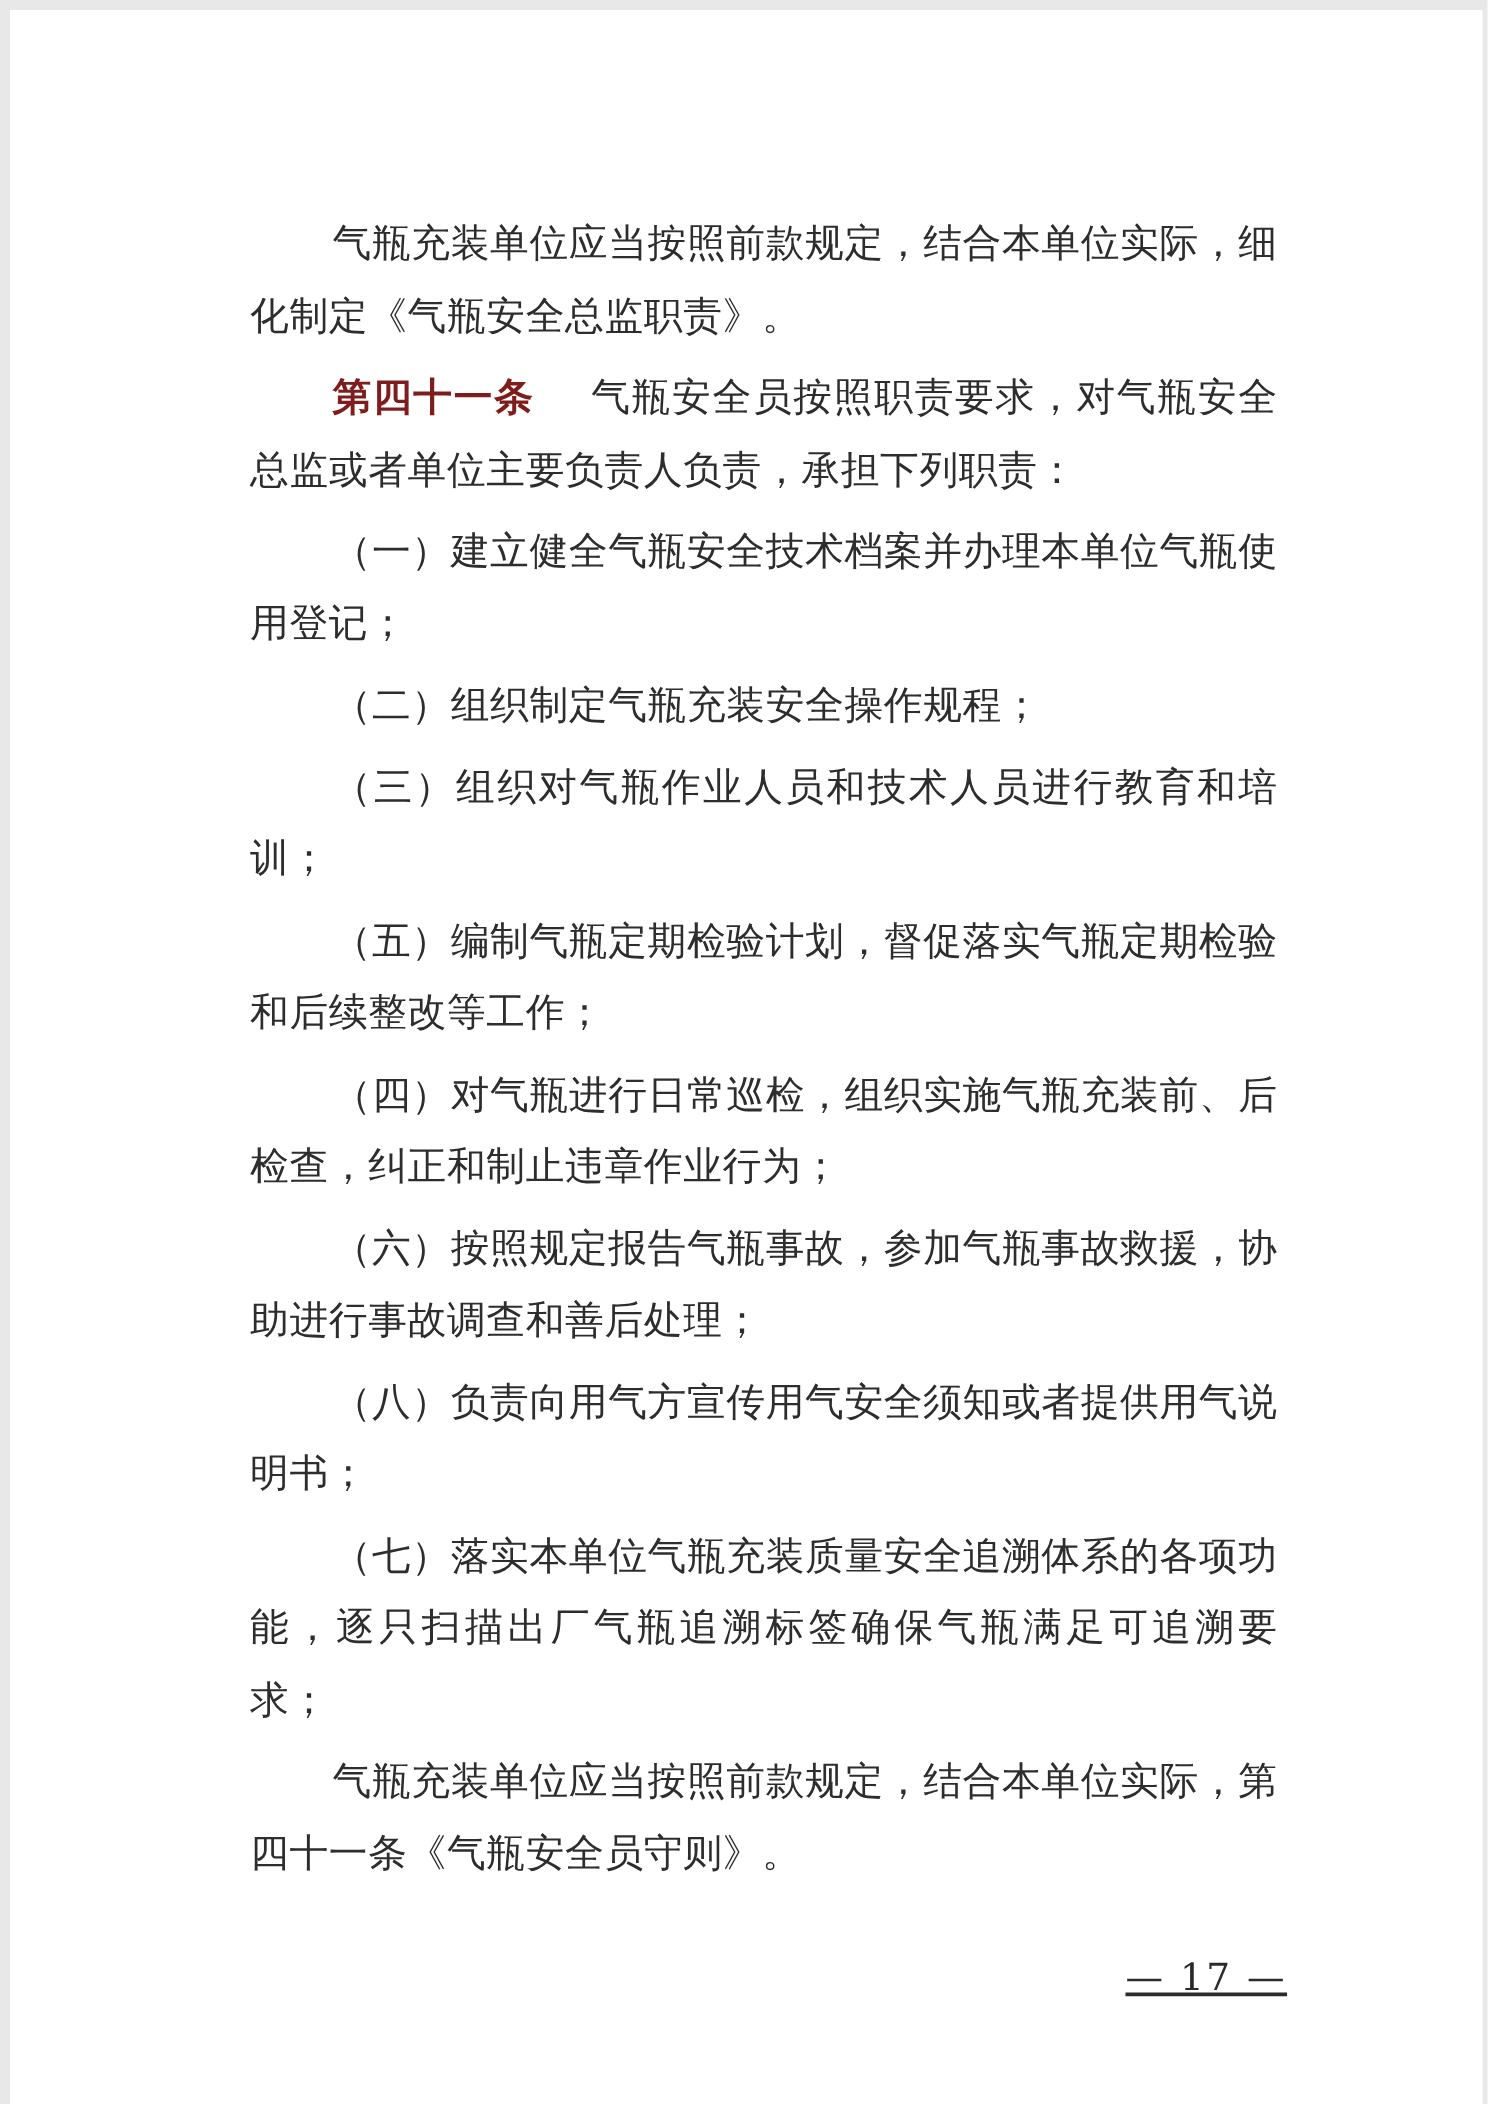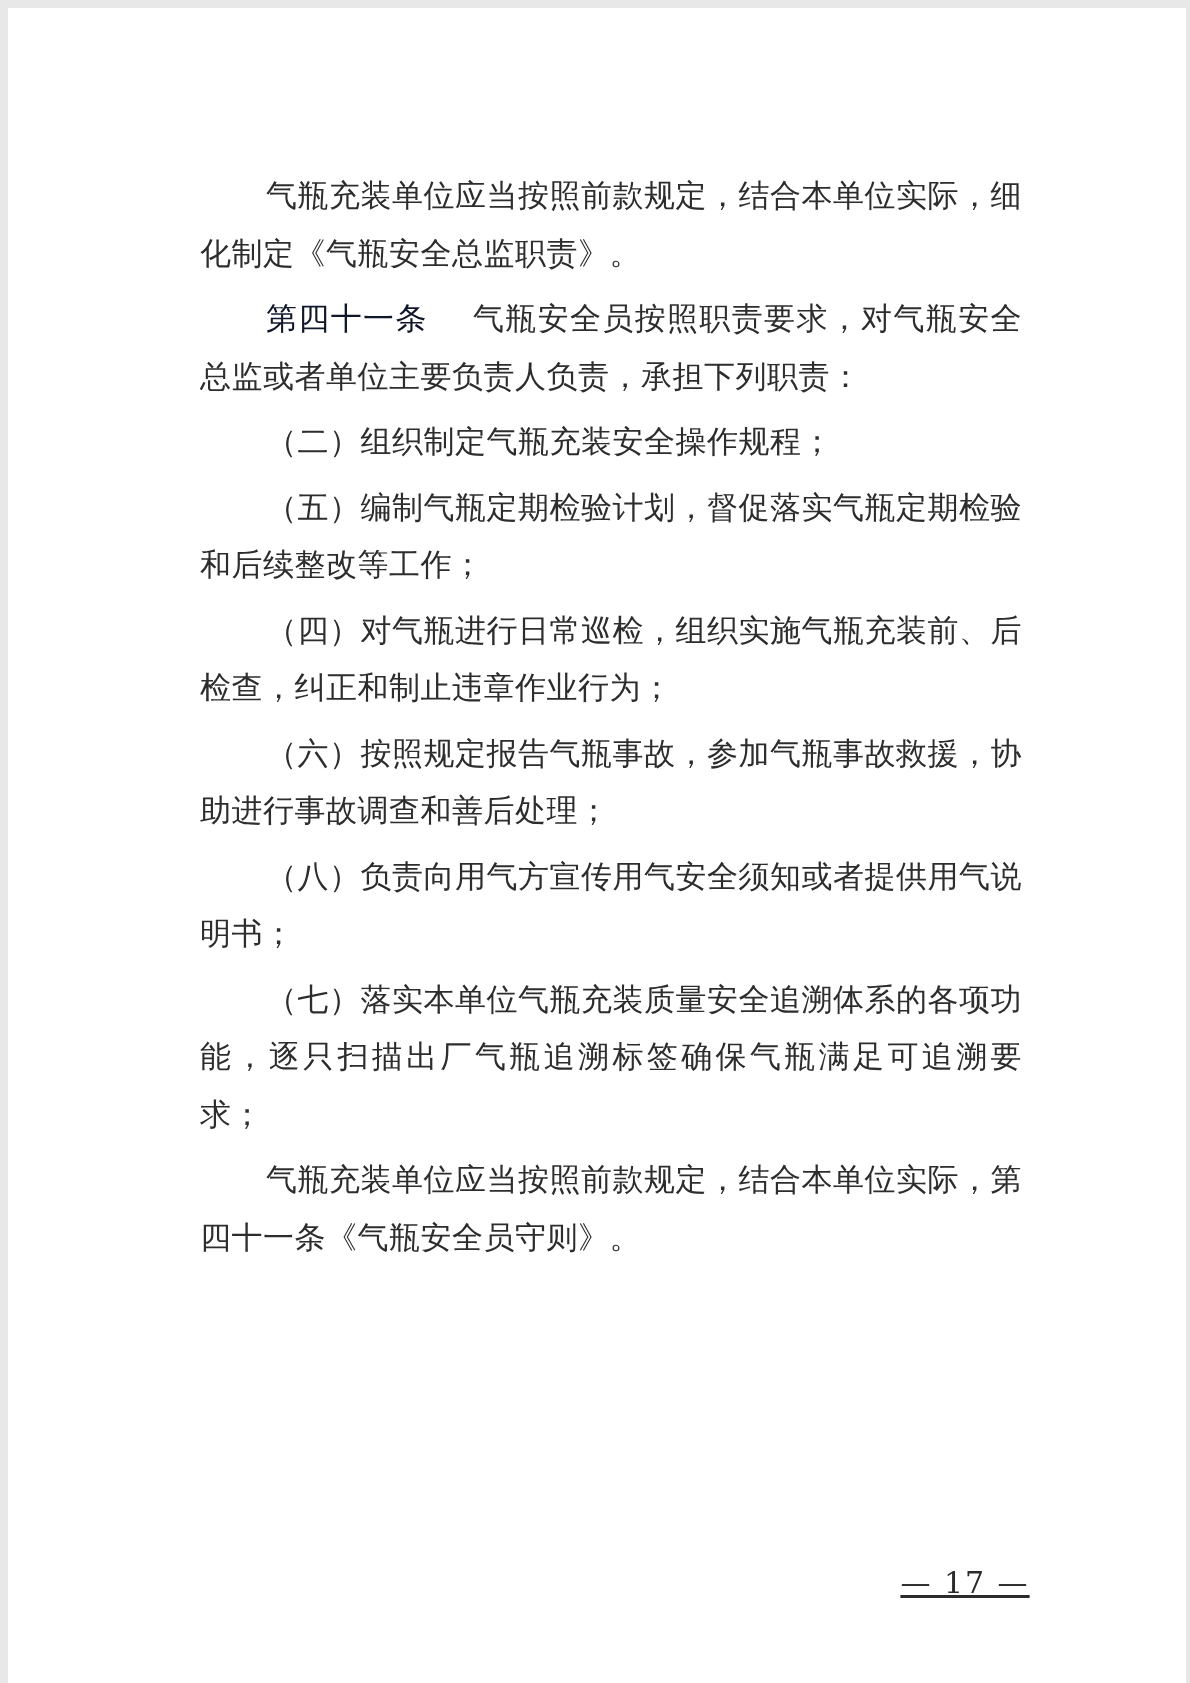--- a/index.html
+++ b/index.html
@@ -24,22 +24,22 @@
     line-height: 57.5px;
     color: #2d2d2d;
     text-align: justify;
     text-justify: inter-ideograph;
     letter-spacing: 0.5px;
   }
   .para {
     text-indent: 2em;
   }
   .article-label {
-    font-weight: normal;
-    color: #0f172a;
+    font-weight: bold;
+    color: #7f1d1d;
     margin-right: 1.2em;
   }
   .page-number {
     position: absolute;
     left: 872px;
     top: 1553px;
     width: 170px;
     text-align: center;
     font-size: 30px;
     color: #2b2b2b;
@@ -50,23 +50,25 @@
 </style>
 </head>
 <body>
 
 <div class="page">
   <div class="text-block" id="text-block">
   <p class="para"><span class="para-text">气瓶充装单位应当按照前款规定，结合本单位实际，细化制定《气瓶安全总监职责》。</span></p>
 
   <p class="para"><b class="article-label">第四十一条</b><span class="para-text">气瓶安全员按照职责要求，对气瓶安全总监或者单位主要负责人负责，承担下列职责：</span></p>
 
+  <p class="para"><span class="para-text">（一）建立健全气瓶安全技术档案并办理本单位气瓶使用登记；</span></p>
 
   <p class="para"><span class="para-text">（二）组织制定气瓶充装安全操作规程；</span></p>
 
+  <p class="para"><span class="para-text">（三）组织对气瓶作业人员和技术人员进行教育和培训；</span></p>
 
   <p class="para"><span class="para-text">（五）编制气瓶定期检验计划，督促落实气瓶定期检验和后续整改等工作；</span></p>
 
   <p class="para"><span class="para-text">（四）对气瓶进行日常巡检，组织实施气瓶充装前、后检查，纠正和制止违章作业行为；</span></p>
 
   <p class="para"><span class="para-text">（六）按照规定报告气瓶事故，参加气瓶事故救援，协助进行事故调查和善后处理；</span></p>
 
   <p class="para"><span class="para-text">（八）负责向用气方宣传用气安全须知或者提供用气说明书；</span></p>
 
   <p class="para"><span class="para-text">（七）落实本单位气瓶充装质量安全追溯体系的各项功能，逐只扫描出厂气瓶追溯标签确保气瓶满足可追溯要求；</span></p>

